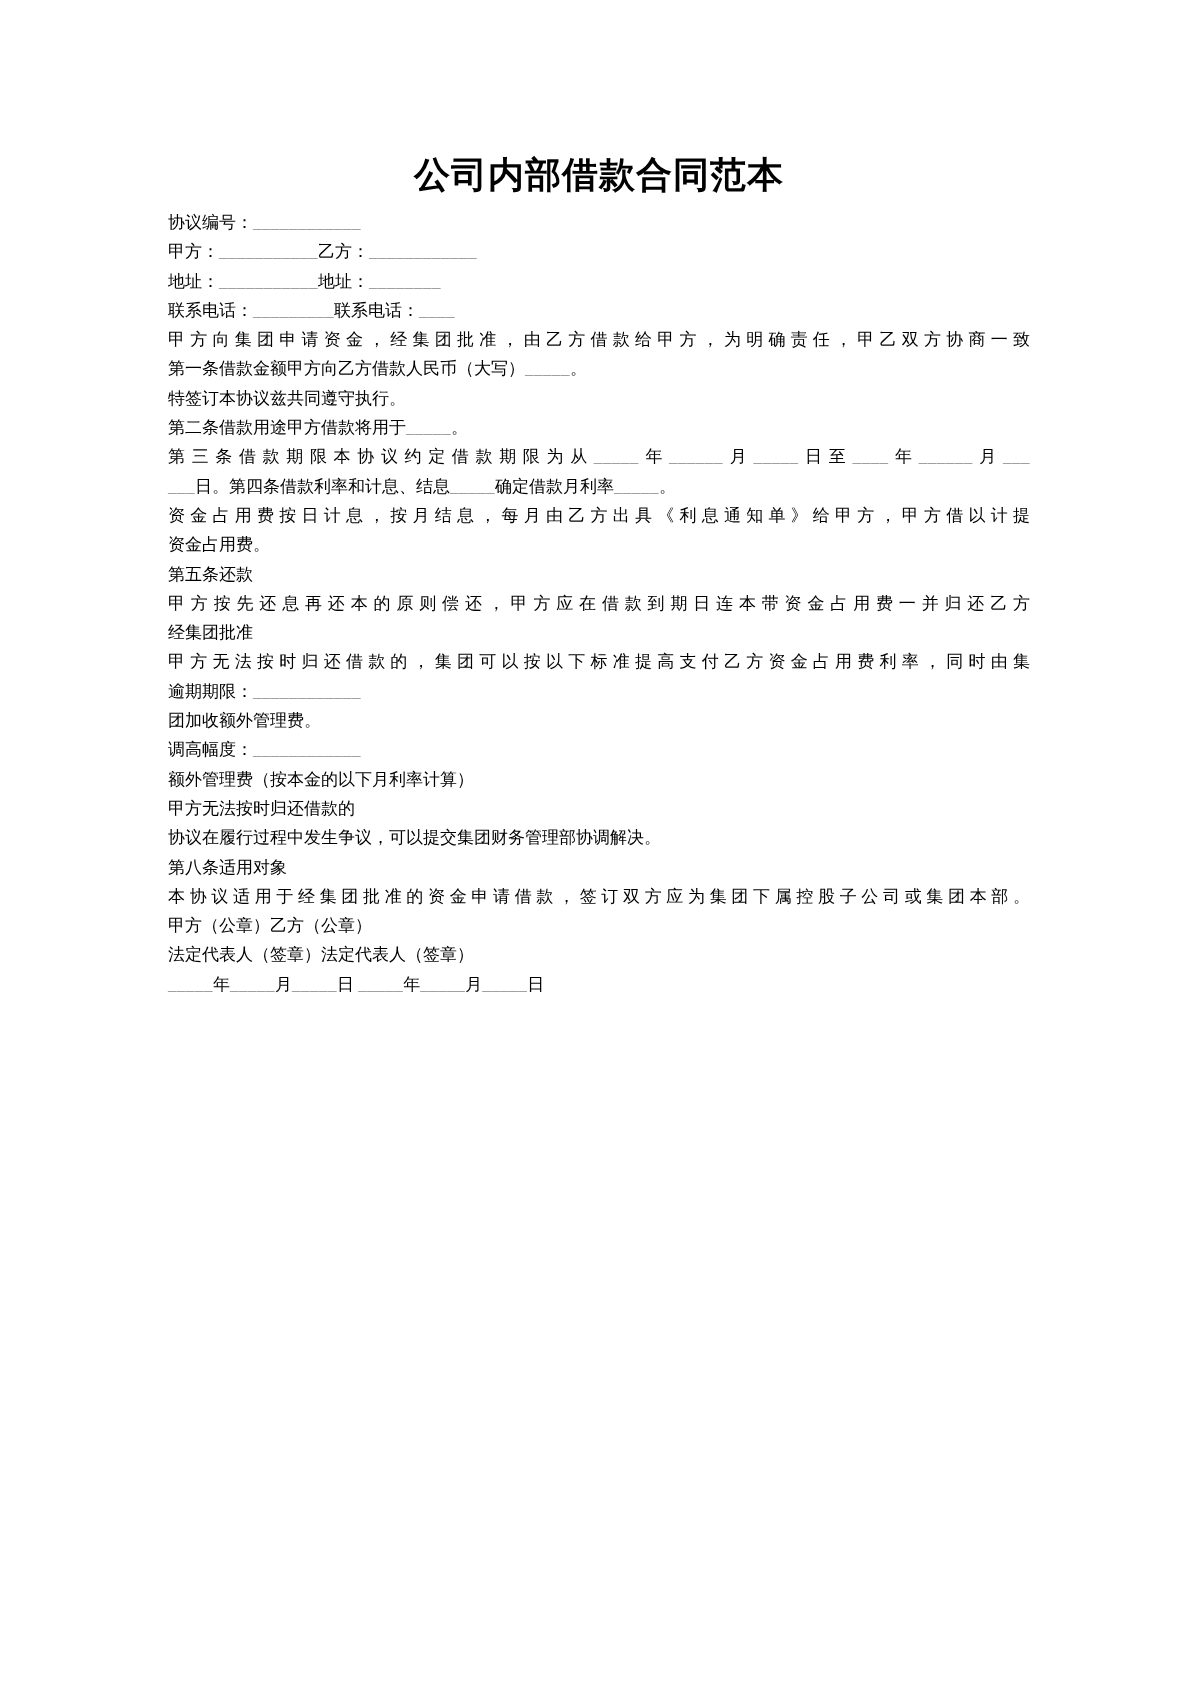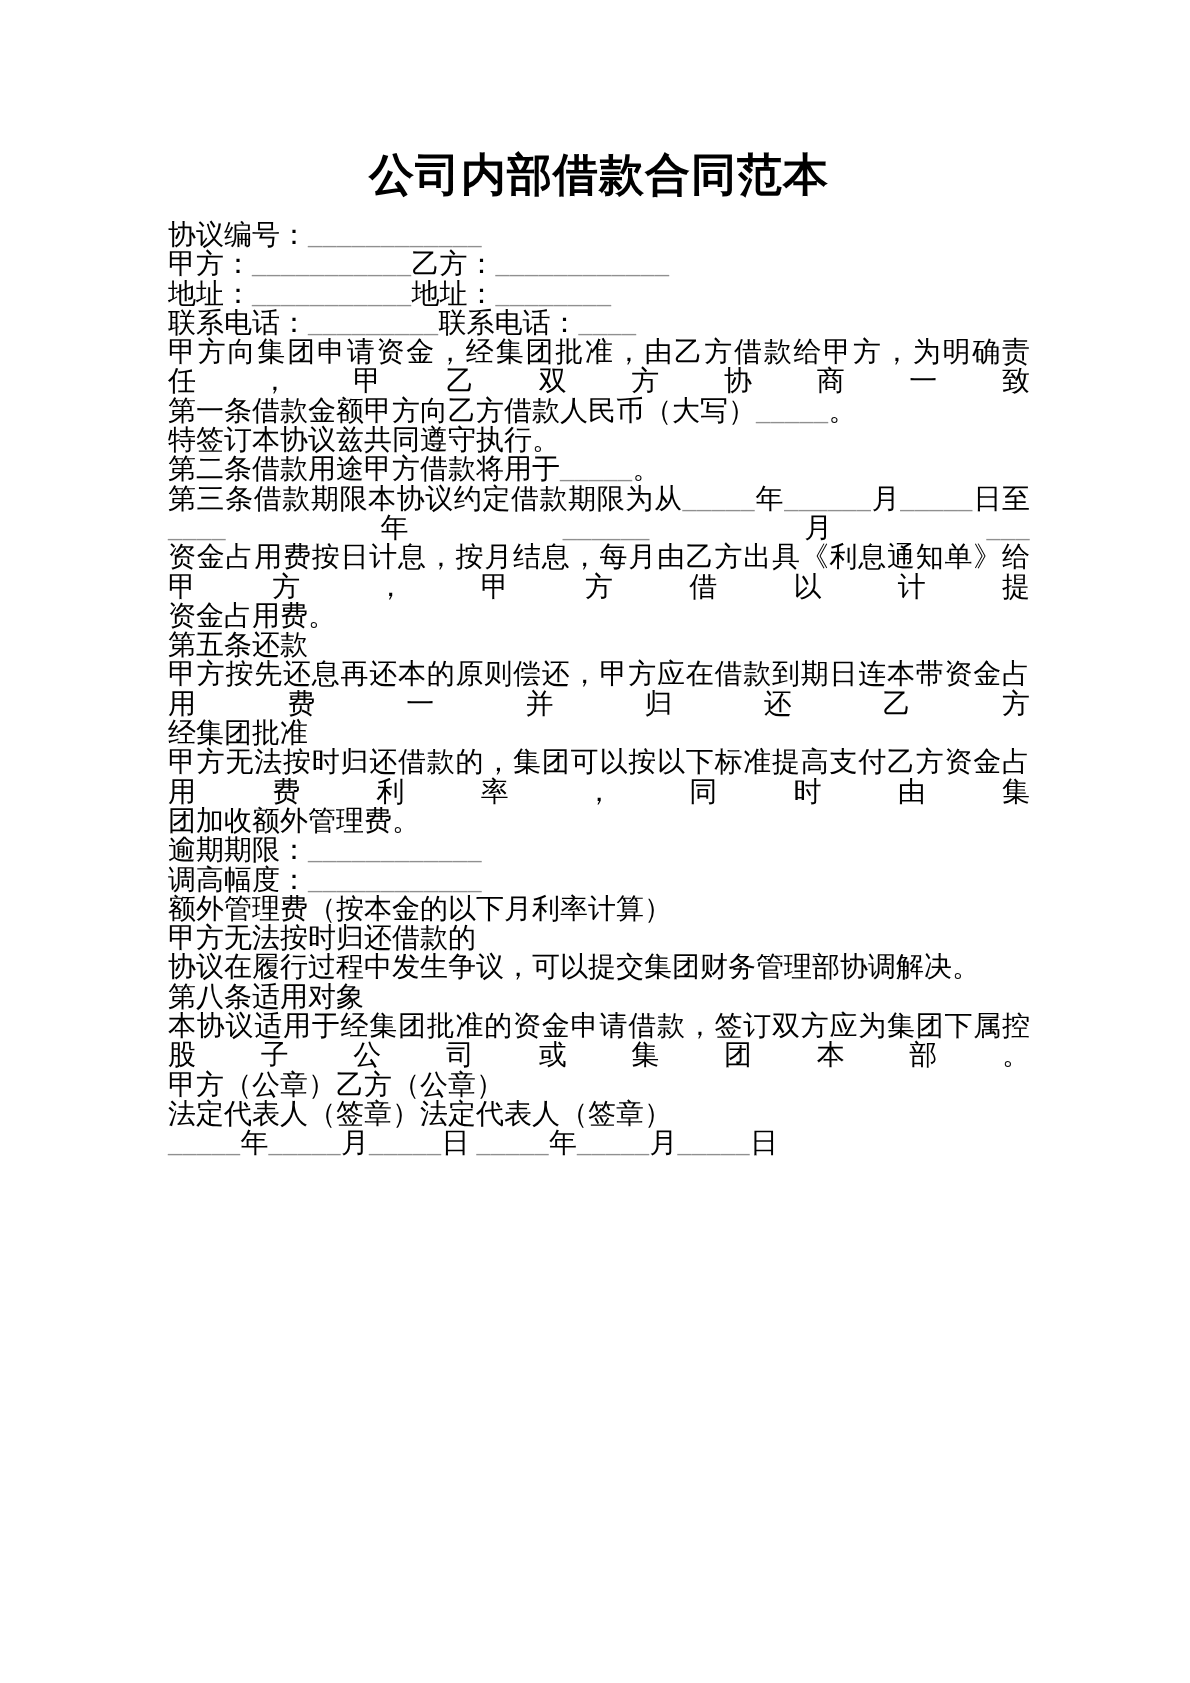--- a/index.html
+++ b/index.html
@@ -16,29 +16,29 @@
     overflow:hidden;
     font-family:"Liberation Serif","DejaVu Serif",serif;
     color:var(--text-color);
   }
   .content{
     padding:0 160px 0 168px; 
   }
   .doc-title{
     margin:150px 0 0 0;
     text-align:center;
-    font-size:45px;
+    font-size:36px;
     line-height:50px;
     font-weight:bold;
     letter-spacing:1px;
     color:var(--text-color);
   }
   .doc-body{
-    margin-top:20px;
-    font-size:28px;
+    margin-top:8px;
+    font-size:17px;
     line-height:29.3px;
   }
   .line{
     text-align:left;
     text-justify:inter-character;
   }
   .line.full{
     text-align:justify;
     text-align-last:justify;
   }
@@ -56,28 +56,29 @@
     <div class="doc-body">
         <div class="line"><span>协议编号：<span class="blank">____________</span></span></div>
         <div class="line"><span>甲方：<span class="blank">___________</span>乙方：<span class="blank">____________</span></span></div>
         <div class="line"><span>地址：<span class="blank">___________</span>地址：<span class="blank">________</span></span></div>
         <div class="line"><span>联系电话：<span class="blank">_________</span>联系电话：<span class="blank">____</span></span></div>
         <div class="line full"><span>甲方向集团申请资金，经集团批准，由乙方借款给甲方，为明确责任，甲乙双方协商一致</span></div>
         <div class="line"><span>第一条借款金额甲方向乙方借款人民币（大写）<span class="blank">_____</span>。</span></div>
         <div class="line"><span>特签订本协议兹共同遵守执行。</span></div>
         <div class="line"><span>第二条借款用途甲方借款将用于<span class="blank">_____</span>。</span></div>
         <div class="line full"><span>第三条借款期限本协议约定借款期限为从<span class="blank">_____</span>年<span class="blank">______</span>月<span class="blank">_____</span>日至<span class="blank">____</span>年<span class="blank">______</span>月<span class="blank">___</span></span></div>
+        <div class="line"><span><span class="blank">___</span>日。第四条借款利率和计息、结息<span class="blank">_____</span>确定借款月利率<span class="blank">_____</span>。</span></div>
         <div class="line full"><span>资金占用费按日计息，按月结息，每月由乙方出具《利息通知单》给甲方，甲方借以计提</span></div>
         <div class="line"><span>资金占用费。</span></div>
         <div class="line"><span>第五条还款</span></div>
         <div class="line full"><span>甲方按先还息再还本的原则偿还，甲方应在借款到期日连本带资金占用费一并归还乙方</span></div>
         <div class="line"><span>经集团批准</span></div>
         <div class="line full"><span>甲方无法按时归还借款的，集团可以按以下标准提高支付乙方资金占用费利率，同时由集</span></div>
+        <div class="line"><span>逾期期限：<span class="blank">____________</span></span></div>
         <div class="line"><span>团加收额外管理费。</span></div>
-        <div class="line"><span>逾期期限：<span class="blank">____________</span></span></div>
         <div class="line"><span>调高幅度：<span class="blank">____________</span></span></div>
         <div class="line"><span>额外管理费（按本金的以下月利率计算）</span></div>
         <div class="line"><span>甲方无法按时归还借款的</span></div>
         <div class="line"><span>协议在履行过程中发生争议，可以提交集团财务管理部协调解决。</span></div>
         <div class="line"><span>第八条适用对象</span></div>
         <div class="line full"><span>本协议适用于经集团批准的资金申请借款，签订双方应为集团下属控股子公司或集团本部。</span></div>
         <div class="line"><span>甲方（公章）乙方（公章）</span></div>
         <div class="line"><span>法定代表人（签章）法定代表人（签章）</span></div>
         <div class="line"><span><span class="blank">_____</span>年<span class="blank">_____</span>月<span class="blank">_____</span>日 <span class="blank">_____</span>年<span class="blank">_____</span>月<span class="blank">_____</span>日</span></div>
       </div>

